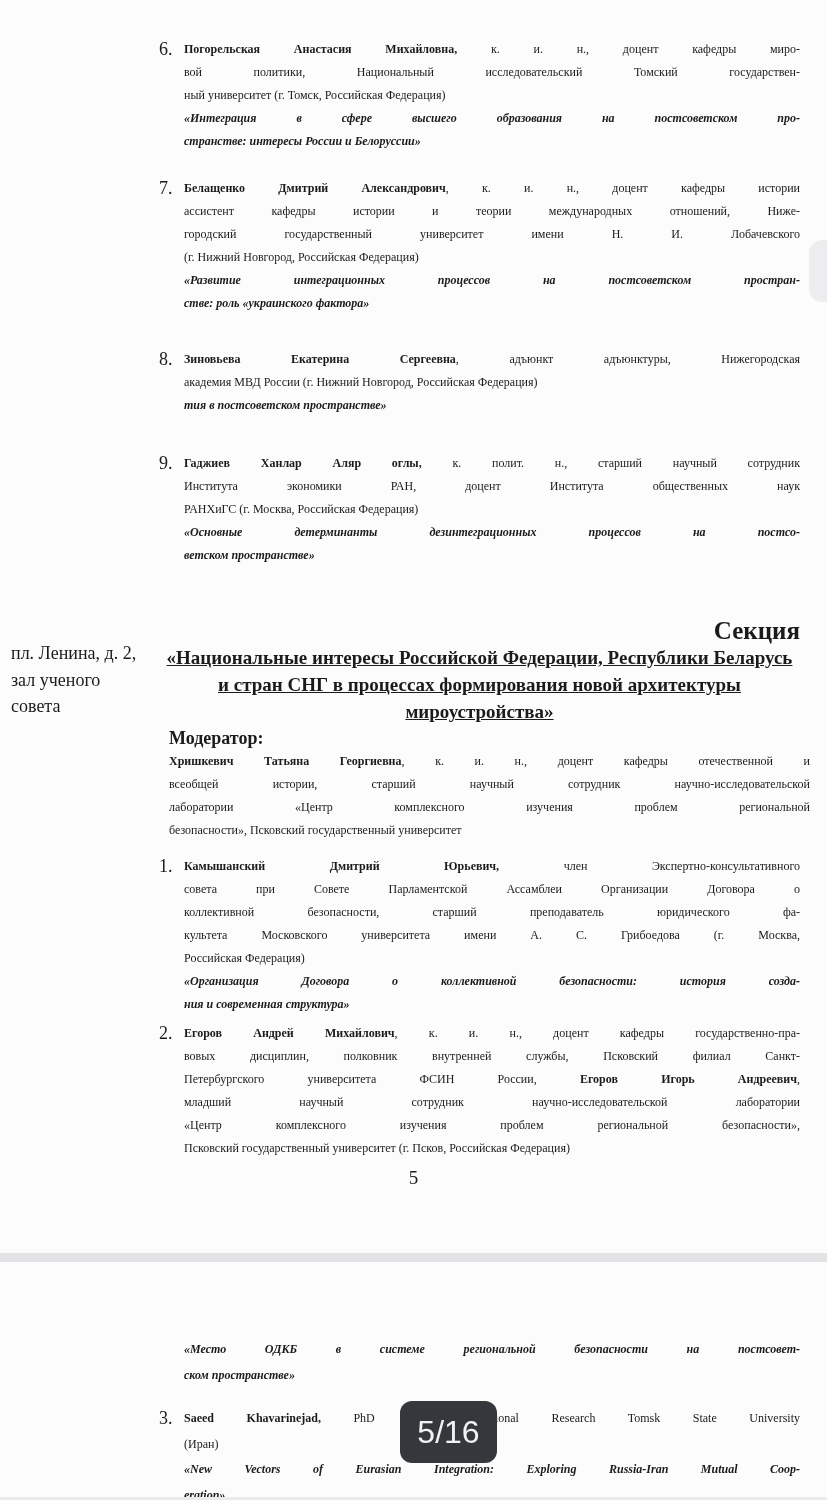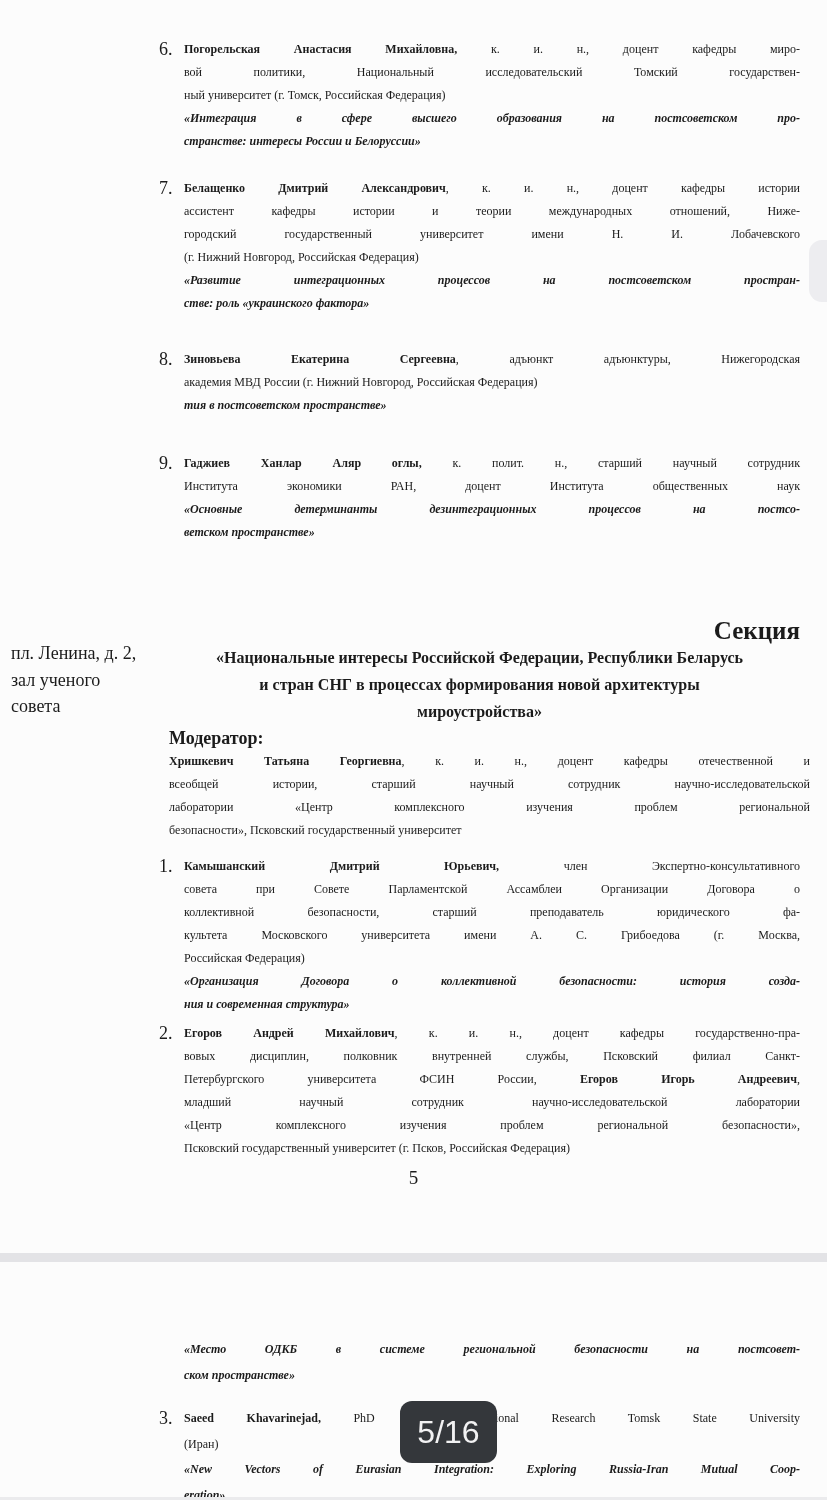--- a/index.html
+++ b/index.html
@@ -17,21 +17,21 @@
   .tl.last{text-align:left;text-align-last:left;}
   .tl.center{text-align:center;text-align-last:center;}
   .tl.title{font-weight:bold;font-style:italic;}
   .b{font-weight:bold;}
   
   #venue{left:11px;top:640px;width:165px;}
   #venue .tl{font-size:18px;line-height:26.5px;}
   
   #section{left:159px;top:617px;width:641px;}
   #section .sec-label{font-size:25px;font-weight:bold;text-align:right;line-height:27px;}
-  #section .tl{font-size:16px;line-height:27px;font-weight:bold;}
+  #section .tl{font-size:19px;line-height:27px;font-weight:bold;text-decoration:underline;}
   
   #moderator{left:159px;top:727px;width:641px;margin-left:10px;}
   #moderator .mod-label{font-size:18px;font-weight:bold;line-height:23px;}
   
   #item6{top:38px;}
   #item7{top:177px;}
   #item8{top:348px;}
   #item9{top:452px;}
   #item1{top:855px;}
   #item2{top:1022px;}
@@ -89,20 +89,21 @@
         <div class="tl last"><span>академия МВД России (г. Нижний Новгород, Российская Федерация)</span></div>
         <div class="tl last title"><span>тия в постсоветском пространстве»</span></div>
       </div>
   </section>
 
   <section class="block item" id="item9">
     <span class="num">9.</span>
     <div>
         <div class="tl"><span class="b">Гаджиев Ханлар Аляр оглы,</span><span> к. полит. н., старший научный сотрудник</span></div>
         <div class="tl"><span>Института экономики РАН, доцент Института общественных наук</span></div>
+        <div class="tl last"><span>РАНХиГС (г. Москва, Российская Федерация)</span></div>
         <div class="tl title"><span>«Основные детерминанты дезинтеграционных процессов на постсо-</span></div>
         <div class="tl last title"><span>ветском пространстве»</span></div>
       </div>
   </section>
 
   <aside class="block" id="venue">
       <div class="tl last"><span>пл. Ленина, д. 2,</span></div>
       <div class="tl last"><span>зал ученого</span></div>
       <div class="tl last"><span>совета</span></div>
     </aside>

